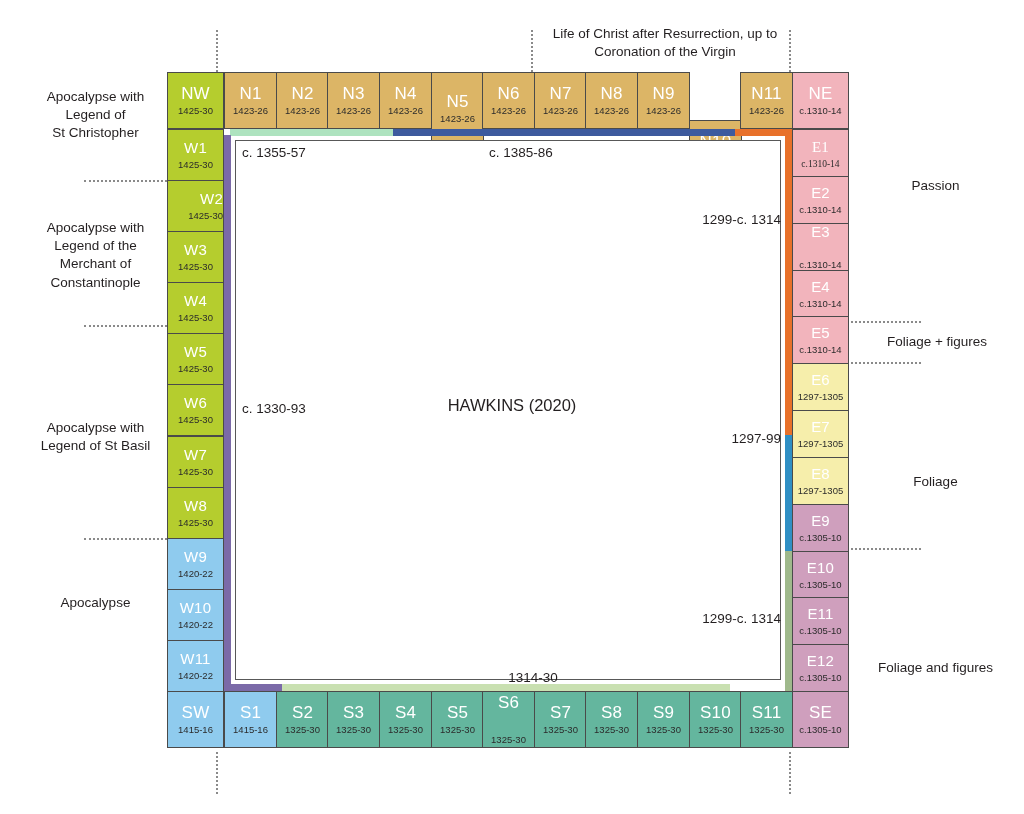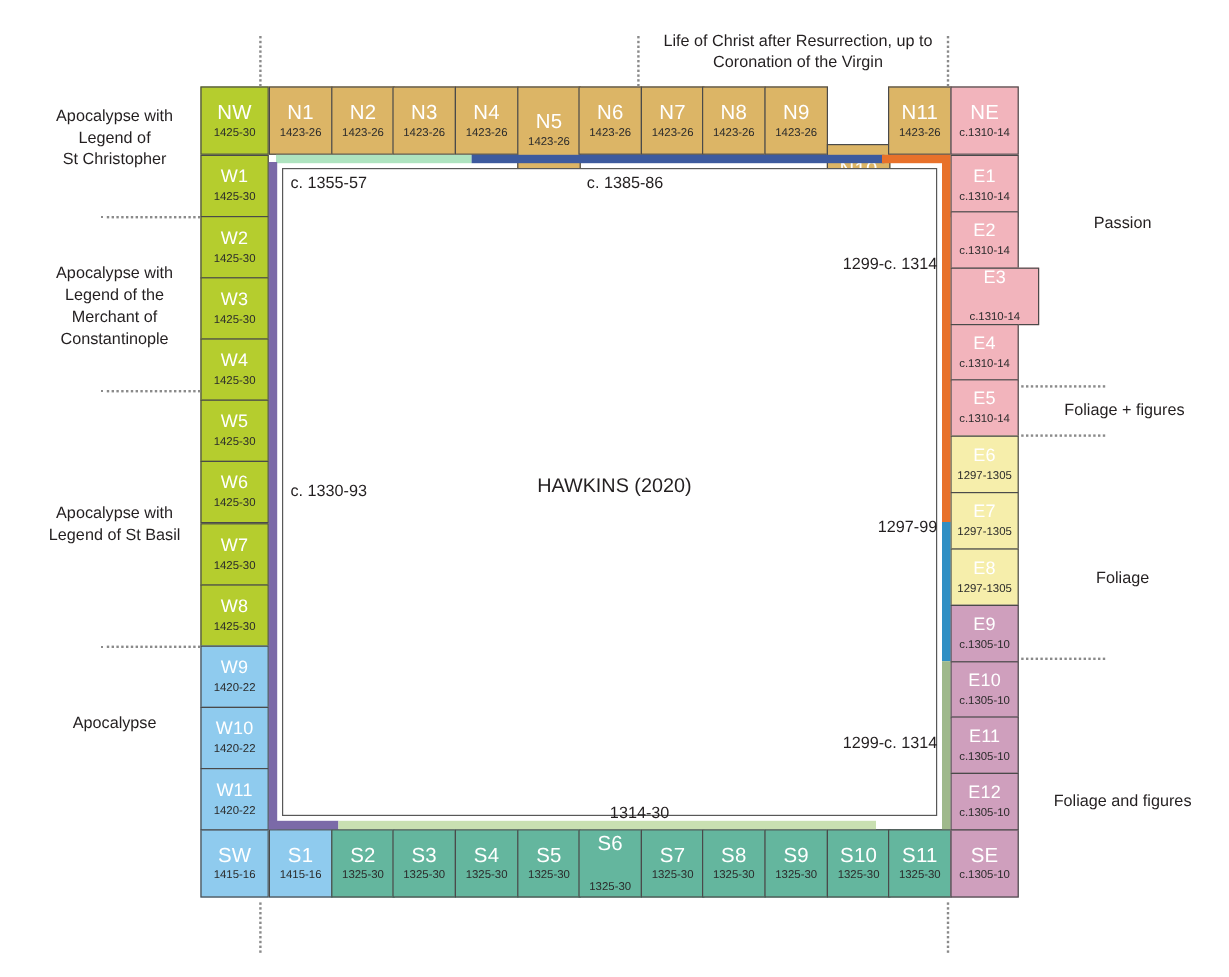--- a/index.html
+++ b/index.html
@@ -168,21 +168,21 @@
       <div class="cd">1325-30</div>
     </div>
     <div class="cell corner" style="left: 792px; top: 691px; width: 57px; height: 57px; background: rgb(207, 159, 189);">
       <div class="cl">SE</div>
       <div class="cd">c.1305-10</div>
     </div>
     <div class="cell small" style="left: 167px; top: 129px; width: 57px; height: 52px; background: rgb(181, 205, 46);">
       <div class="cl">W1</div>
       <div class="cd">1425-30</div>
     </div>
-    <div class="cell small" style="left: 167px; top: 180px; width: 57px; height: 52px; background: rgb(181, 205, 46);">
+    <div class="cell small" style="left: 167px; top: 180px; width: 57px; height: 52px; background: rgb(181, 205, 46); align-items: flex-end;">
       <div class="cl">W2</div>
       <div class="cd">1425-30</div>
     </div>
     <div class="cell small" style="left: 167px; top: 231px; width: 57px; height: 52px; background: rgb(181, 205, 46);">
       <div class="cl">W3</div>
       <div class="cd">1425-30</div>
     </div>
     <div class="cell small" style="left: 167px; top: 282px; width: 57px; height: 52px; background: rgb(181, 205, 46);">
       <div class="cl">W4</div>
       <div class="cd">1425-30</div>
@@ -208,29 +208,29 @@
       <div class="cd">1420-22</div>
     </div>
     <div class="cell small" style="left: 167px; top: 589px; width: 57px; height: 52px; background: rgb(143, 203, 238);">
       <div class="cl">W10</div>
       <div class="cd">1420-22</div>
     </div>
     <div class="cell small" style="left: 167px; top: 640px; width: 57px; height: 52px; background: rgb(143, 203, 238);">
       <div class="cl">W11</div>
       <div class="cd">1420-22</div>
     </div>
-    <div class="cell small" style="left: 792px; top: 129px; width: 57px; height: 52px; background: rgb(242, 180, 188);">
+    <div class="cell small" style="left: 792px; top: 129px; width: 57px; height: 52px; background: rgb(242, 180, 188); font-family: Liberation Serif, serif;">
       <div class="cl">E1</div>
       <div class="cd">c.1310-14</div>
     </div>
     <div class="cell small" style="left: 792px; top: 176px; width: 57px; height: 48px; background: rgb(242, 180, 188);">
       <div class="cl">E2</div>
       <div class="cd">c.1310-14</div>
     </div>
-    <div class="cell small" style="left: 792px; top: 223px; width: 74px; height: 48px; background: rgb(242, 180, 188); gap: 16px;">
+    <div class="cell small" style="left: 792px; top: 223px; width: 57px; height: 48px; background: rgb(242, 180, 188); gap: 16px;">
       <div class="cl">E3</div>
       <div class="cd">c.1310-14</div>
     </div>
     <div class="cell small" style="left: 792px; top: 270px; width: 57px; height: 48px; background: rgb(242, 180, 188);">
       <div class="cl">E4</div>
       <div class="cd">c.1310-14</div>
     </div>
     <div class="cell small" style="left: 792px; top: 316px; width: 57px; height: 48px; background: rgb(242, 180, 188);">
       <div class="cl">E5</div>
       <div class="cd">c.1310-14</div>

